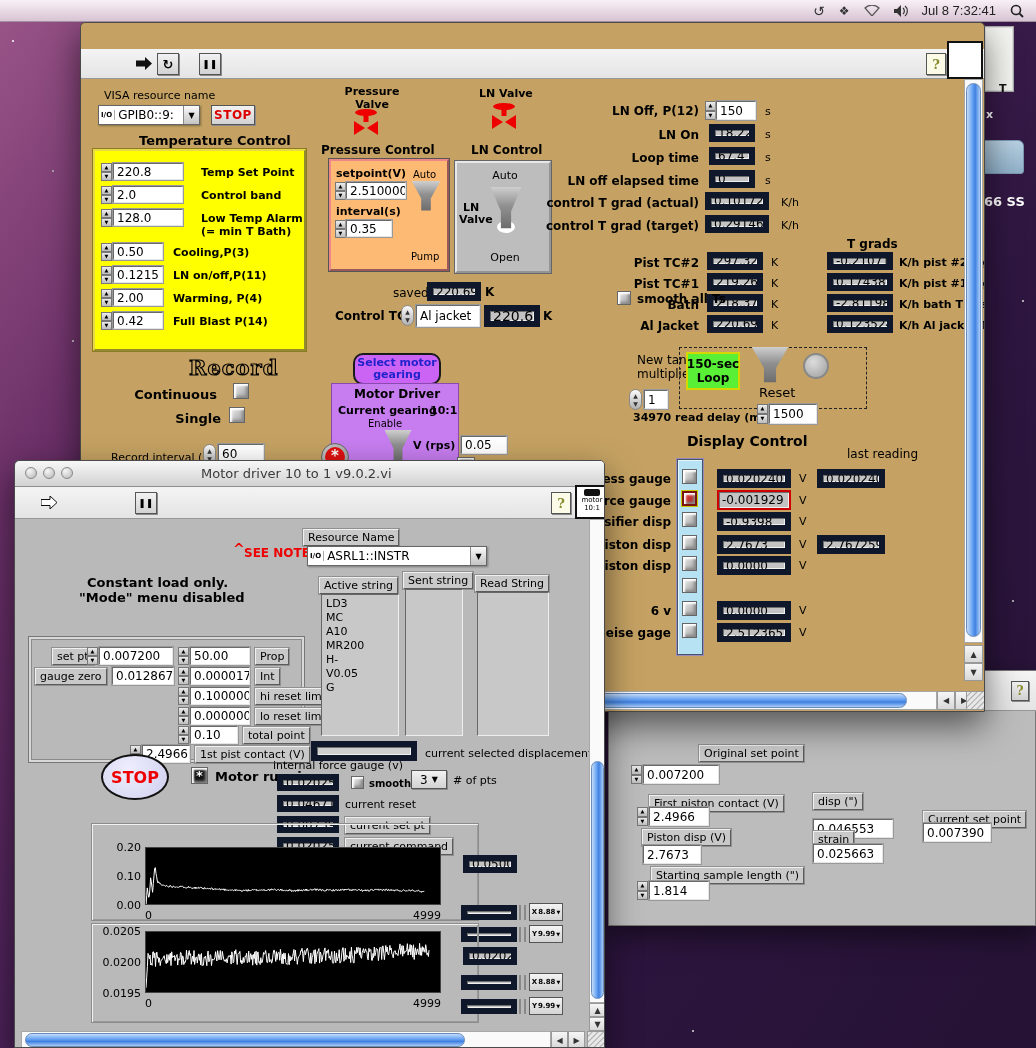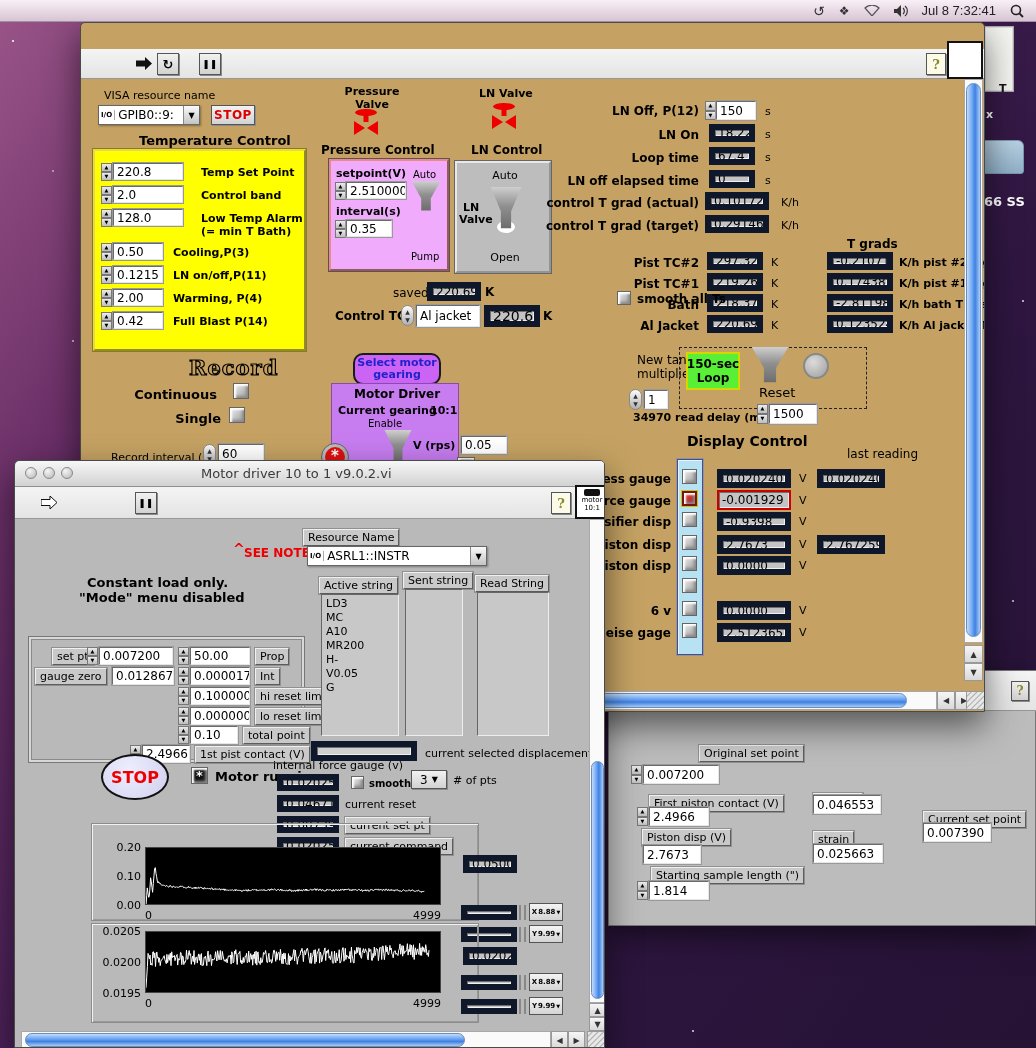--- a/index.html
+++ b/index.html
@@ -80,21 +80,21 @@
     <div class="a edit" style="left:34px;top:94px;width:76px;height:19px">0.007200</div>
 
     <span class="a tag" style="left:40px;top:124px">First piston contact (V)</span>
     <div class="a spin" style="left:28px;top:136px;height:19px">
         <div>▲</div>
         <div>▼</div>
       </div>
     <div class="a edit" style="left:40px;top:136px;width:60px;height:19px">2.4966</div>
 
     <span class="a tag" style="left:204px;top:122px">disp (")</span>
-    <div class="a edit" style="left:204px;top:124px;width:68px;height:19px">0.046553</div>
+    <div class="a edit" style="left:204px;top:148px;width:80px;height:19px">0.046553</div>
 
     <span class="a tag" style="left:314px;top:140px">Current set point</span>
     <div class="a edit" style="left:314px;top:152px;width:68px;height:19px">0.007390</div>
 
     <span class="a tag" style="left:33px;top:158px">Piston disp (V)</span>
     <div class="a edit" style="left:34px;top:174px;width:58px;height:19px">2.7673</div>
 
     <span class="a tag" style="left:204px;top:160px">strain</span>
     <div class="a edit" style="left:204px;top:173px;width:70px;height:19px">0.025663</div>
 
@@ -173,21 +173,21 @@
     </div>
 
     <div class="a lb" style="left:246px;top:62px;width:90px;text-align:center;white-space:normal">Pressure Valve</div>
     <svg class="a" style="left:270px;top:86px" width="30" height="26" viewBox="0 0 30 26">
       <ellipse cx="15" cy="3.5" rx="11" ry="3.5" fill="#e00"></ellipse>
         <rect x="12.5" y="5" width="5" height="8" fill="#e00"></rect>
       <polygon points="3,12 14,19 3,26" fill="#e00"></polygon>
         <polygon points="27,12 16,19 27,26" fill="#e00"></polygon>
     </svg>
     <div class="a lb12" style="left:240px;top:120px">Pressure Control</div>
-    <div class="a" style="left:248px;top:136px;width:120px;height:112px;background:#f0abfc;border:2px outset #e88;box-shadow:0 0 0 1px #555;">
+    <div class="a" style="left:248px;top:136px;width:120px;height:112px;background:#fdba74;border:2px outset #e88;box-shadow:0 0 0 1px #555;">
       <div class="a lb" style="left:5px;top:6px">setpoint(V)</div>
       <div class="a" style="left:82px;top:8px;font:10px 'DejaVu Sans',sans-serif;color:#000">Auto</div>
       <div class="a spin" style="left:4px;top:21px;height:17px">
           <div>▲</div>
           <div>▼</div>
         </div>
       <div class="a edit" style="left:15px;top:21px;width:60px;height:17px">2.510000</div>
       <div class="a funnel" style="left:80px;top:20px;width:30px;height:30px"></div>
       <div class="a lb" style="left:5px;top:44px">interval(s)</div>
       <div class="a spin" style="left:4px;top:59px;height:17px">

